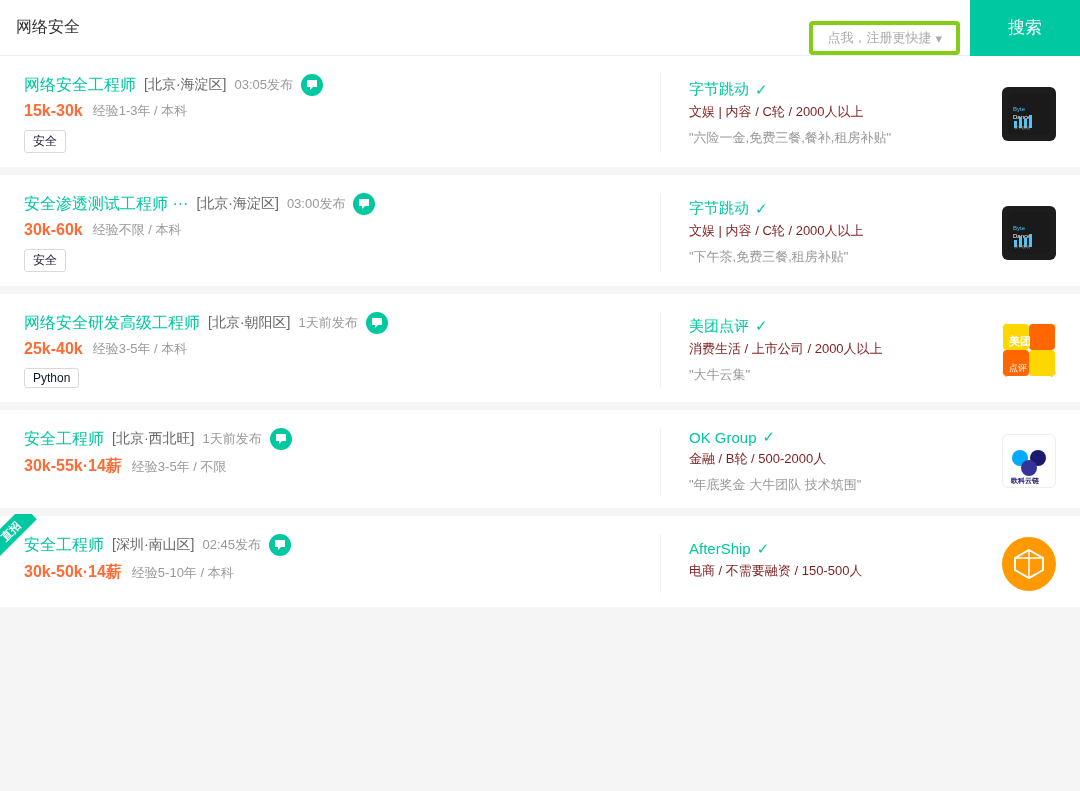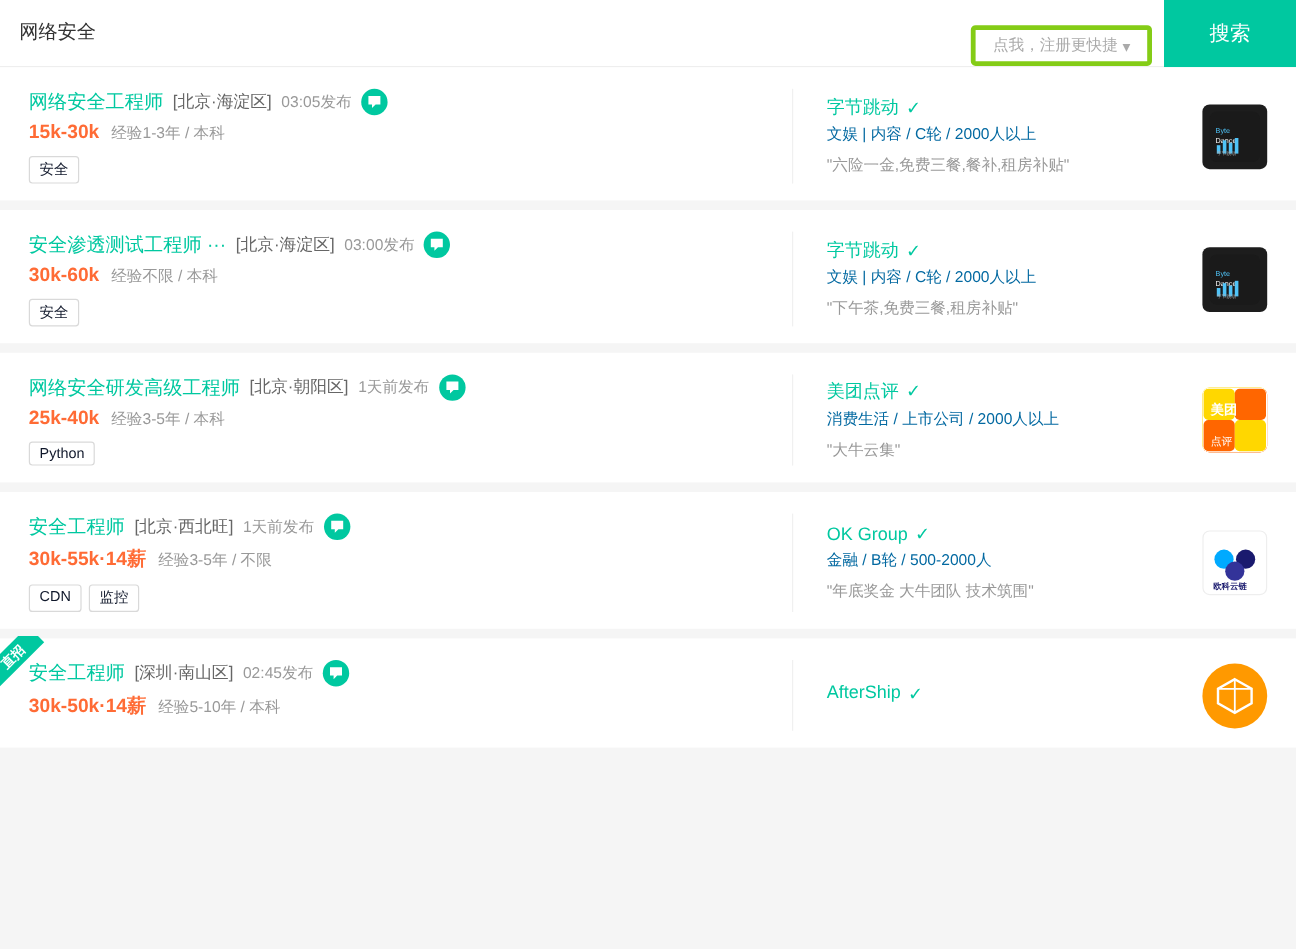--- a/index.html
+++ b/index.html
@@ -137,21 +137,21 @@
     .company-name {
       color: #00c8a0;
       font-size: 15px;
       font-weight: 500;
     }
     .verified-icon {
       color: #00c8a0;
       font-size: 15px;
     }
     .company-desc {
-      color: #0369a1;
+      color: #7f1d1d;
       font-size: 13px;
       margin-bottom: 8px;
     }
     .company-slogan {
       color: #999;
       font-size: 13px;
     }
     .company-logo {
       width: 54px;
       height: 54px;
@@ -385,24 +385,20 @@
         <div class="chat-icon">
         <svg width="12" height="12" viewBox="0 0 12 12" fill="none">
           <path d="M1 1h10v7H7l-3 3V8H1V1z" fill="white"></path>
         </svg>
        </div>
       </div>
       <div class="job-exp-row">
         <span class="job-salary">30k-55k·14薪</span>
         <span class="job-exp">经验3-5年 / 不限</span>
       </div>
-      <div class="job-tags">
-        <span class="tag">CDN</span>
-          <span class="tag">监控</span>
-      </div>
     </div>
     <div class="job-right">
       <div class="company-info">
         <div class="company-name-row">
           <span class="company-name">OK Group</span>
           <span class="verified-icon">✓</span>
         </div>
         <div class="company-desc">金融 / B轮 / 500-2000人</div>
         <div class="company-slogan">"年底奖金 大牛团队 技术筑围"</div>
       </div>
@@ -438,20 +434,21 @@
       <div class="job-tags">
         
       </div>
     </div>
     <div class="job-right">
       <div class="company-info">
         <div class="company-name-row">
           <span class="company-name">AfterShip</span>
           <span class="verified-icon">✓</span>
         </div>
+        <div class="company-desc">电商 / 不需要融资 / 150-500人</div>
         <div class="company-slogan"></div>
       </div>
       <div class="company-logo logo-aftership" style="width:54px;height:54px;border-radius:50%;background:#ff9900;display:flex;align-items:center;justify-content:center;">
       <svg width="36" height="36" viewBox="0 0 36 36">
         <rect width="36" height="36" fill="transparent"></rect>
 
         <polygon points="18,4 32,12 32,24 18,32 4,24 4,12" fill="none" stroke="#fff" stroke-width="2"></polygon>
         <line x1="18" y1="4" x2="18" y2="32" stroke="#fff" stroke-width="1.5"></line>
         <line x1="4" y1="12" x2="32" y2="12" stroke="#fff" stroke-width="1.5"></line>
       </svg>

